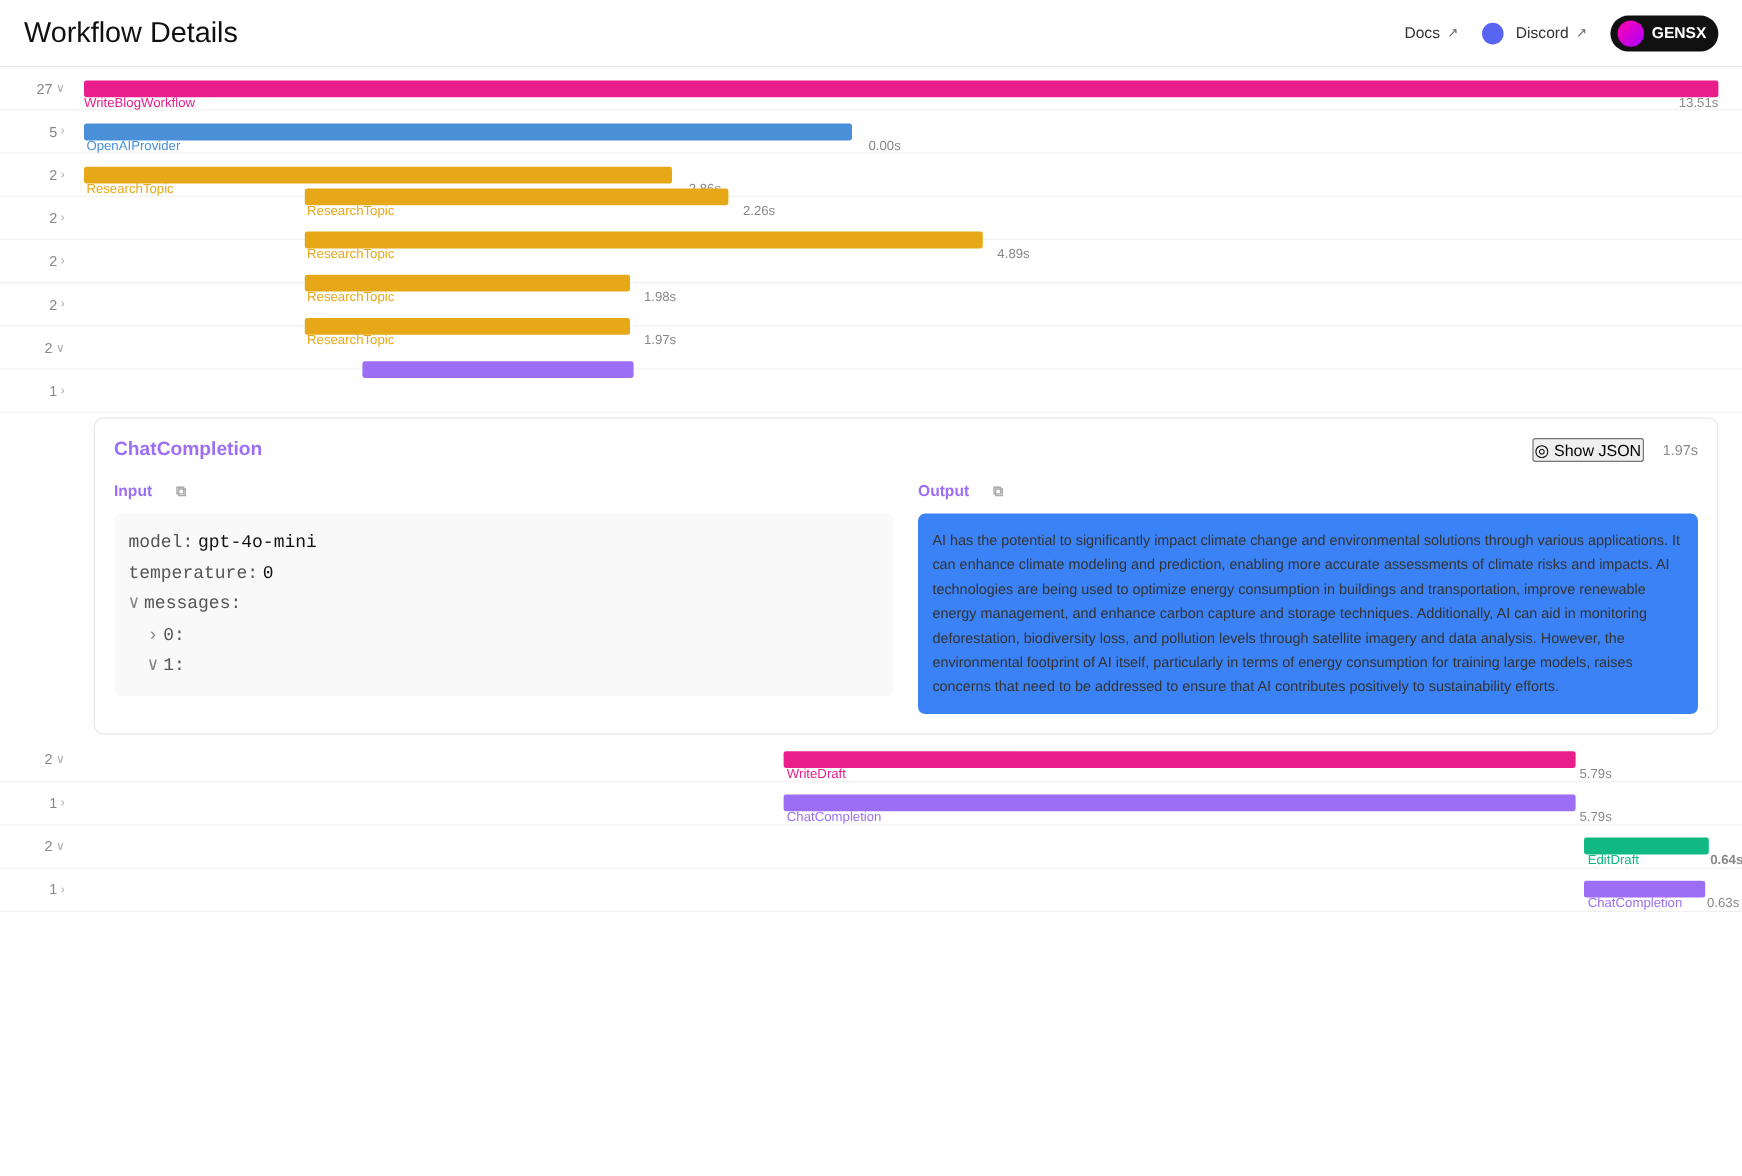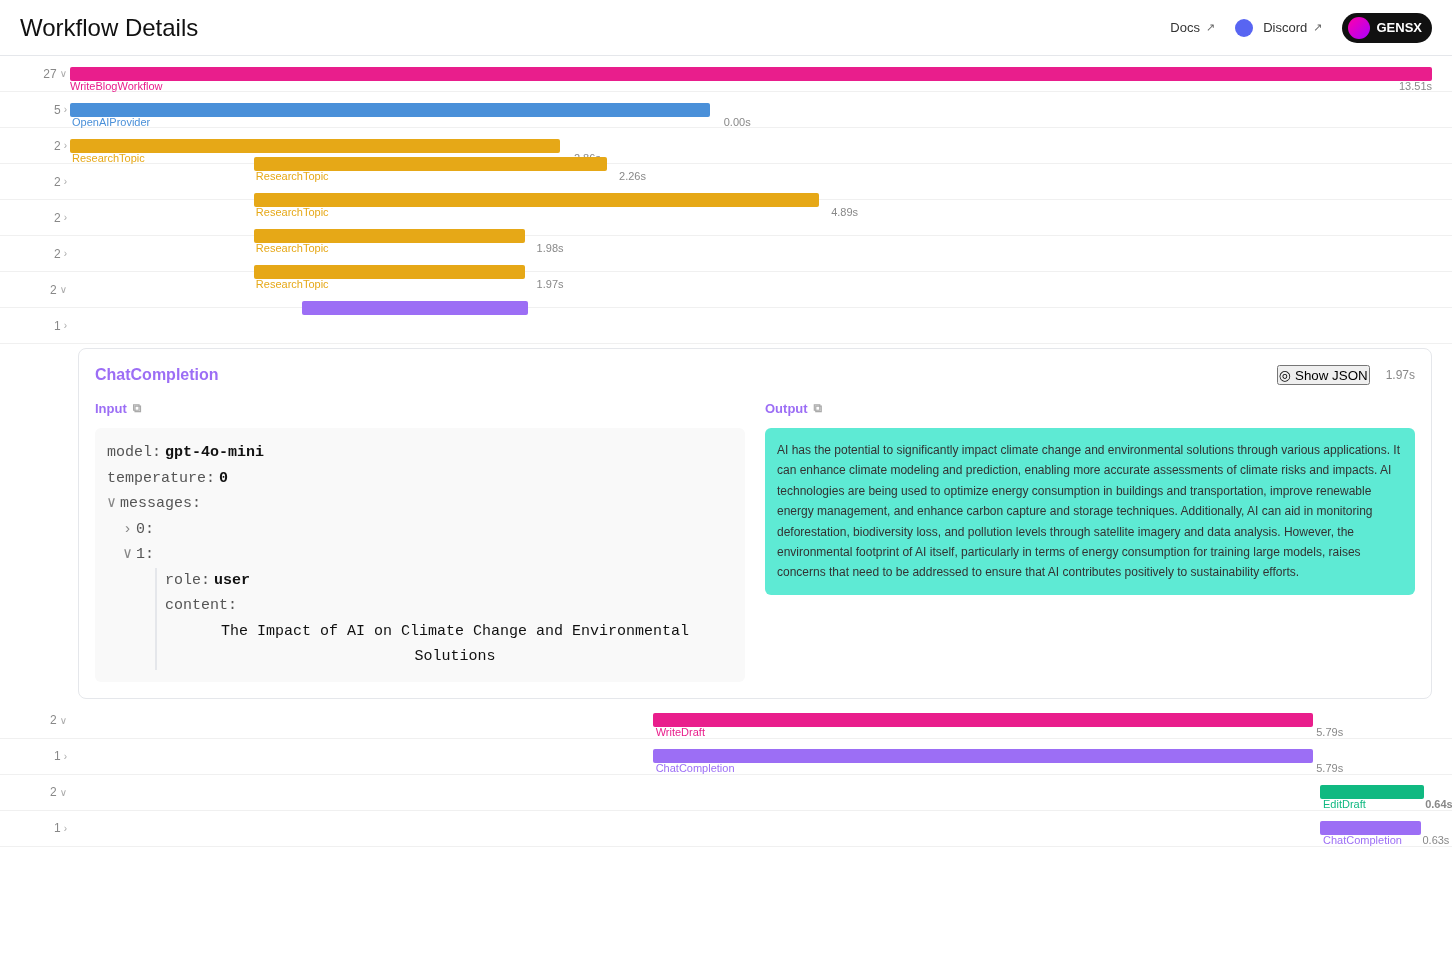--- a/index.html
+++ b/index.html
@@ -12,21 +12,21 @@
     .header-link { display: flex; align-items: center; gap: 6px; font-size: 13px; color: #333; cursor: pointer; text-decoration: none; }
     .header-link .ext-icon { font-size: 11px; color: #666; }
     .discord-icon { display: inline-block; width: 18px; height: 18px; background: #5865f2; border-radius: 50%; vertical-align: middle; margin-right: 4px; }
     .gensx-badge { display: flex; align-items: center; gap: 6px; background: #111; color: #fff; border-radius: 20px; padding: 4px 10px 4px 6px; font-size: 13px; font-weight: 600; }
     .gensx-avatar { width: 22px; height: 22px; background: linear-gradient(135deg, #f0a, #a0f); border-radius: 50%; }
 
     
     .timeline-container { position: relative; padding: 0 0 20px 0; }
     .ruler-label { position: absolute; font-size: 11px; color: #888; }
     .gantt-row { display: flex; align-items: center; height: 36px; border-bottom: 1px solid #f0f0f0; position: relative; }
-    .gantt-row-label { width: 70px; text-align: right; padding-right: 3px; font-size: 12px; color: #888; flex-shrink: 0; display: flex; align-items: center; justify-content: flex-end; gap: 3px; }
+    .gantt-row-label { width: 70px; text-align: right; padding-right: 16px; font-size: 12px; color: #888; flex-shrink: 0; display: flex; align-items: center; justify-content: flex-end; gap: 3px; }
     .gantt-track { flex: 1; height: 100%; position: relative; margin-right: 20px; }
     .bar { position: absolute; height: 14px; top: 50%; transform: translateY(-50%); border-radius: 2px; }
     .bar-label { position: absolute; font-size: 11px; white-space: nowrap; top: 50%; transform: translateY(-50%); }
 
     
     .bar-pink { background: #e91e8c; }
     .bar-blue { background: #4a90d9; }
     .bar-yellow { background: #e6a817; }
     .bar-purple { background: #9c6ef5; }
     .bar-green { background: #10b981; }
@@ -43,28 +43,28 @@
     
     .detail-panel { border: 1px solid #e5e7eb; border-radius: 8px; margin: 4px 20px 4px 78px; padding: 16px; background: #fff; }
     .detail-panel-header { display: flex; align-items: center; justify-content: space-between; margin-bottom: 16px; }
     .detail-panel-title { font-size: 16px; font-weight: 600; color: #9c6ef5; }
     .detail-panel-actions { display: flex; align-items: center; gap: 16px; font-size: 12px; color: #888; }
     .show-json-btn { display: flex; align-items: center; gap: 4px; cursor: pointer; }
     .detail-duration { color: #888; }
 
     .detail-columns { display: flex; gap: 20px; }
     .detail-col { flex: 1; }
-    .detail-col-header { font-size: 13px; font-weight: 600; color: #9c6ef5; margin-bottom: 12px; display: flex; align-items: flex-start; gap: 6px; }
+    .detail-col-header { font-size: 13px; font-weight: 600; color: #9c6ef5; margin-bottom: 12px; display: flex; align-items: flex-end; gap: 20px; }
     .copy-icon { font-size: 12px; color: #aaa; cursor: pointer; }
     .detail-content { font-size: 15px; line-height: 1.7; font-family: 'Courier New', monospace; background: #f9f9f9; border-radius: 6px; padding: 12px; text-align: center; }
-    .output-content { font-size: 12px; line-height: 1.7; background: #5eead4; border-radius: 6px; padding: 12px; font-family: -apple-system, sans-serif; }
+    .output-content { font-size: 12px; line-height: 1.7; background: #3b82f6; border-radius: 6px; padding: 12px; font-family: -apple-system, sans-serif; }
 
     .detail-field { display: flex; gap: 4px; }
     .detail-key { color: #555; }
-    .detail-val { color: #111; font-weight: bold; }
+    .detail-val { color: #111; }
     .detail-indent-1 { padding-left: 16px; }
     .detail-section-toggle { color: #888; cursor: pointer; }
     .detail-border-left { border-left: 2px solid #e5e7eb; padding-left: 8px; margin-left: 32px; }
 
     
     
     
     
   </style>
 </head>
@@ -233,30 +233,20 @@
             <div class="detail-field">
               <span class="detail-section-toggle">›</span>
               <span class="detail-key">0:</span>
             </div>
           </div>
           <div class="detail-indent-1">
             <div class="detail-field">
               <span class="detail-section-toggle">∨</span>
               <span class="detail-key">1:</span>
             </div>
-            <div class="detail-border-left">
-              <div class="detail-field">
-                <span class="detail-key">role:</span>
-                <span class="detail-val">user</span>
-              </div>
-              <div class="detail-field">
-                <span class="detail-key">content:</span>
-              </div>
-              <div style="padding-left:12px; color:#111;">The Impact of AI on Climate Change and Environmental Solutions</div>
-            </div>
           </div>
         </div>
       </div>
 
       <div class="detail-col">
         <div class="detail-col-header">
           <span>Output</span>
           <span class="copy-icon">⧉</span>
         </div>
         <div class="output-content">

